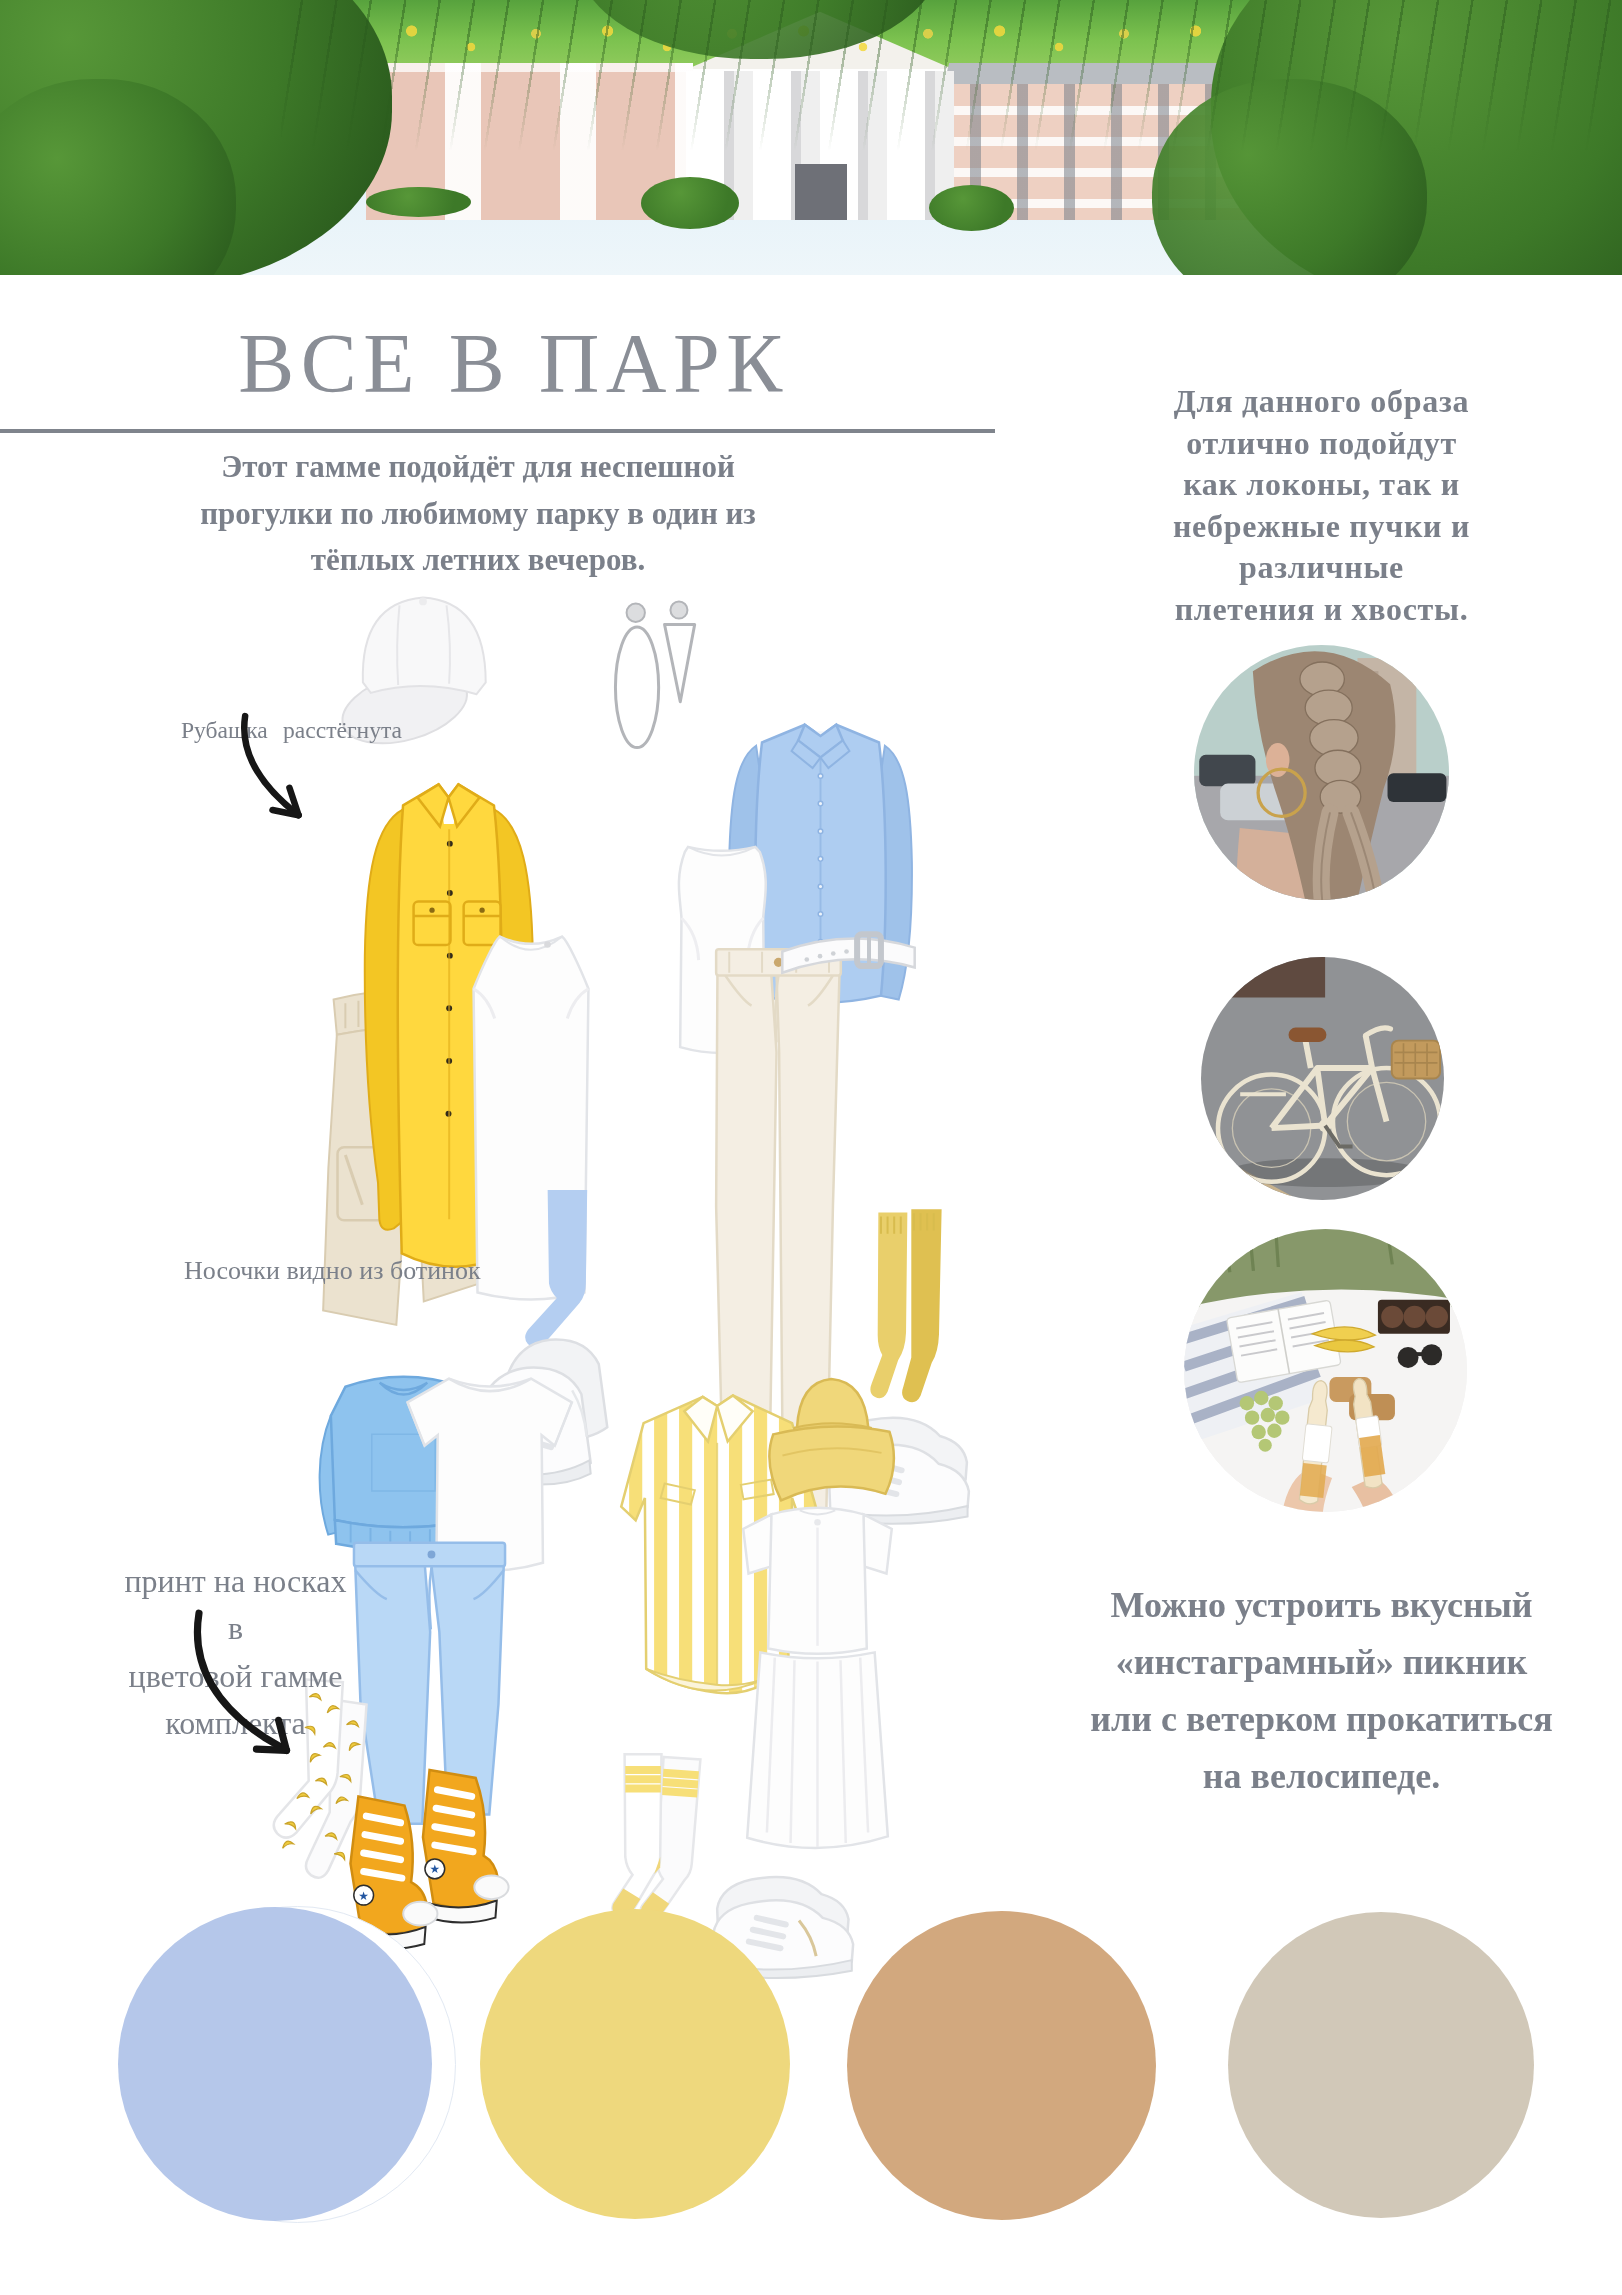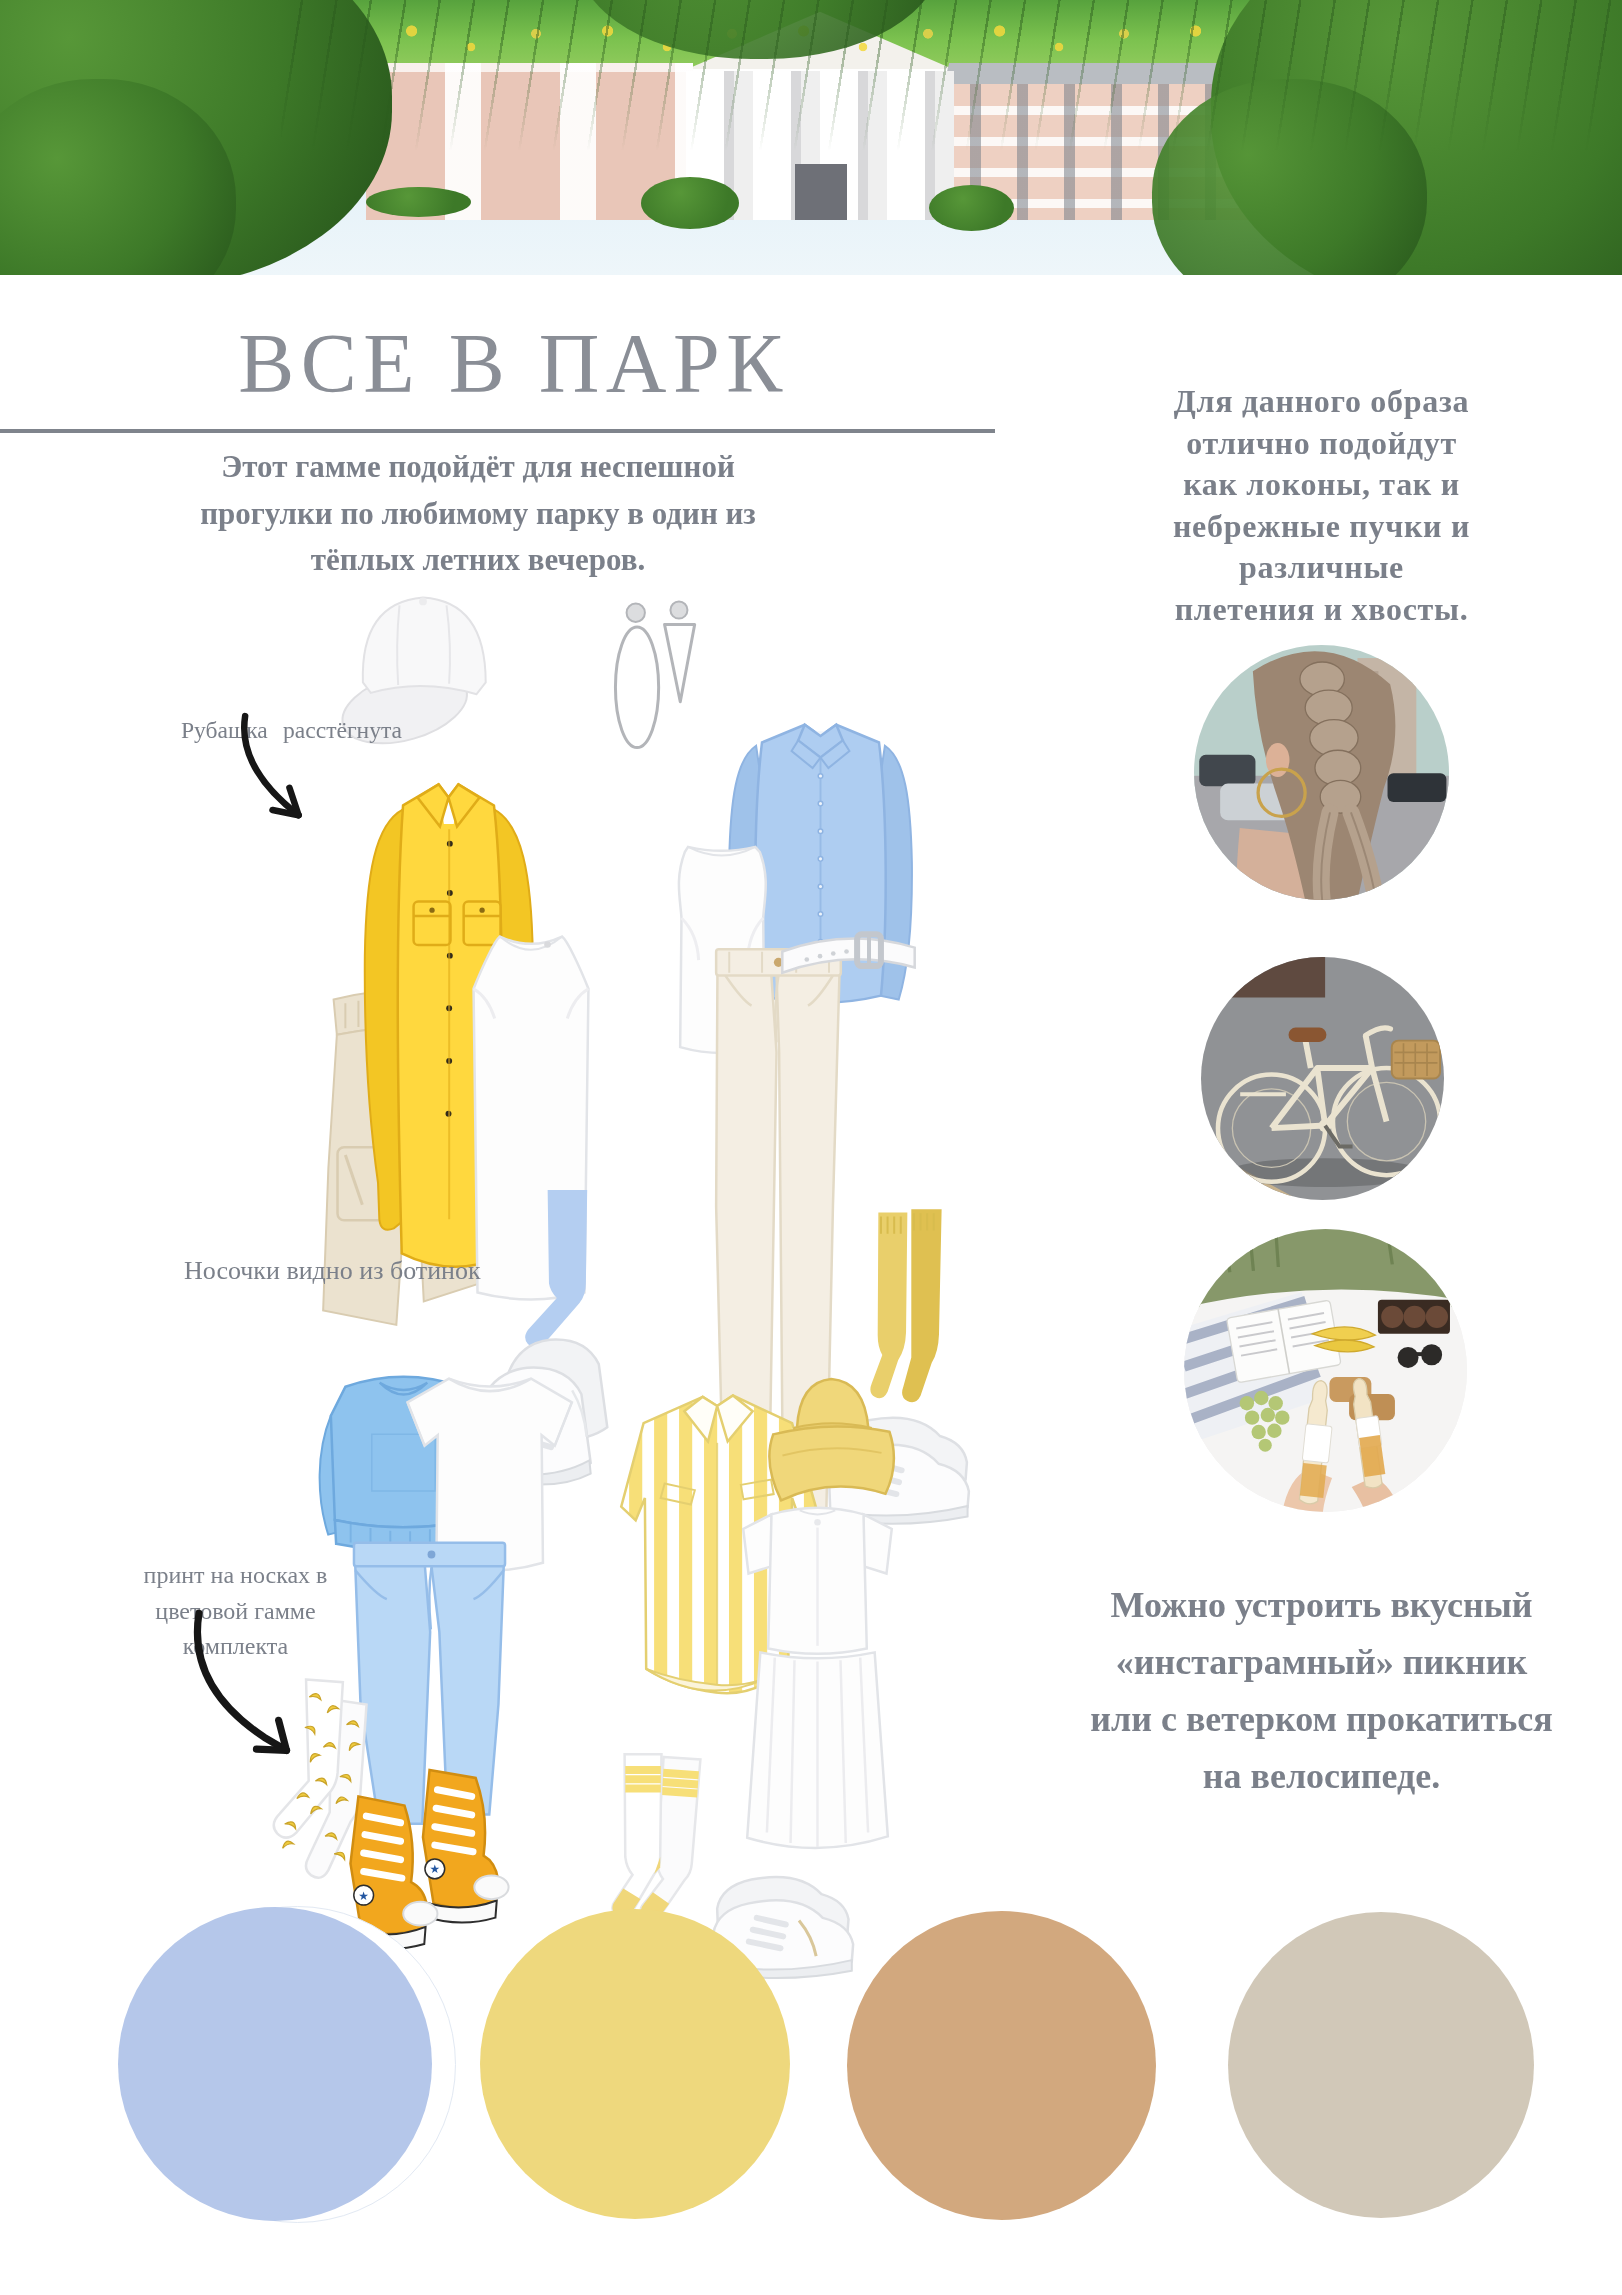--- a/index.html
+++ b/index.html
@@ -46,21 +46,21 @@
     font-size:84px;font-weight:400;letter-spacing:6.5px;color:var(--title_gray);line-height:1.3;}
   #titleRule{left:0;top:429px;width:995px;height:3.9px;background:var(--rule_gray);}
   .serifTxt{color:var(--text_gray);font-weight:700;text-align:center;}
   #introText{left:92px;top:444px;width:772px;font-size:31px;line-height:1.5;}
   #hairText{left:1060px;top:381px;width:523px;font-size:32px;line-height:1.3;letter-spacing:0.7px;}
   #picnicText{left:1060px;top:1536px;width:523px;font-size:36px;line-height:1.58;margin-top:41px;}
   .ln{display:block;}
   .note{color:var(--text_gray);font-weight:400;position:absolute;margin-top:40px;}
   #note1{left:145px;top:677px;font-size:23.6px;word-spacing:9.2px;}
   #note2{left:148px;top:1216px;font-size:26px;}
-  #note3{left:85px;top:1518px;width:229px;font-size:24px;line-height:1.48;text-align:center;}
+  #note3{left:85px;top:1518px;width:229px;font-size:32px;line-height:1.48;text-align:center;}
 
   svg{display:block;overflow:visible;}
   .garment path,.garment rect,.garment ellipse,.garment circle,.garment polygon{vector-effect:non-scaling-stroke;}
 
   
   .photoCircle{border-radius:50%;overflow:hidden;}
 
   
   .swatch{border-radius:50%;}
   #swWhiteGhost{left:139px;top:1906px;width:315px;height:315px;border-radius:50%;background:#fff;border:1.3px solid #e2e9f3;}

